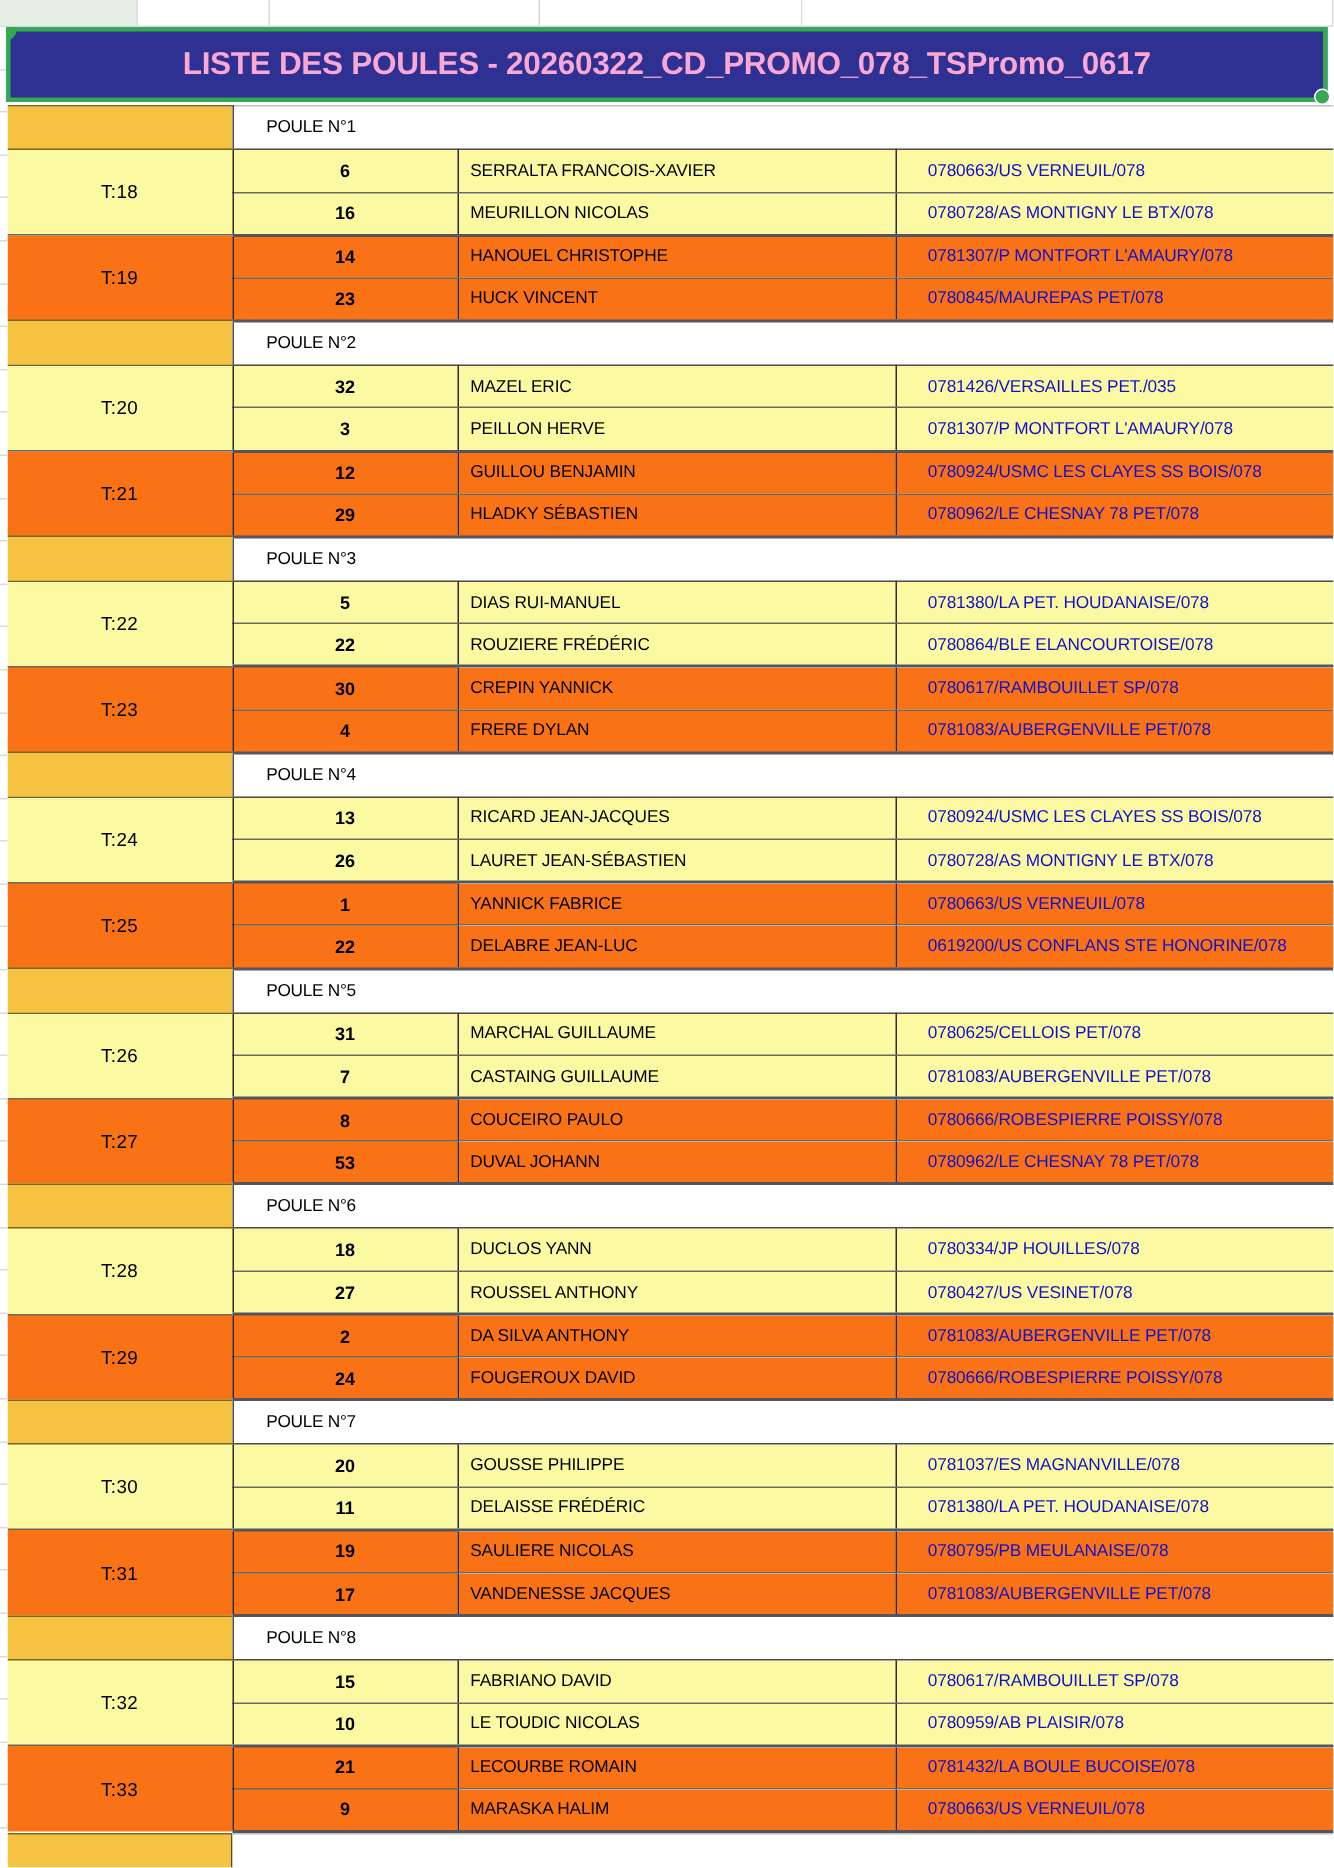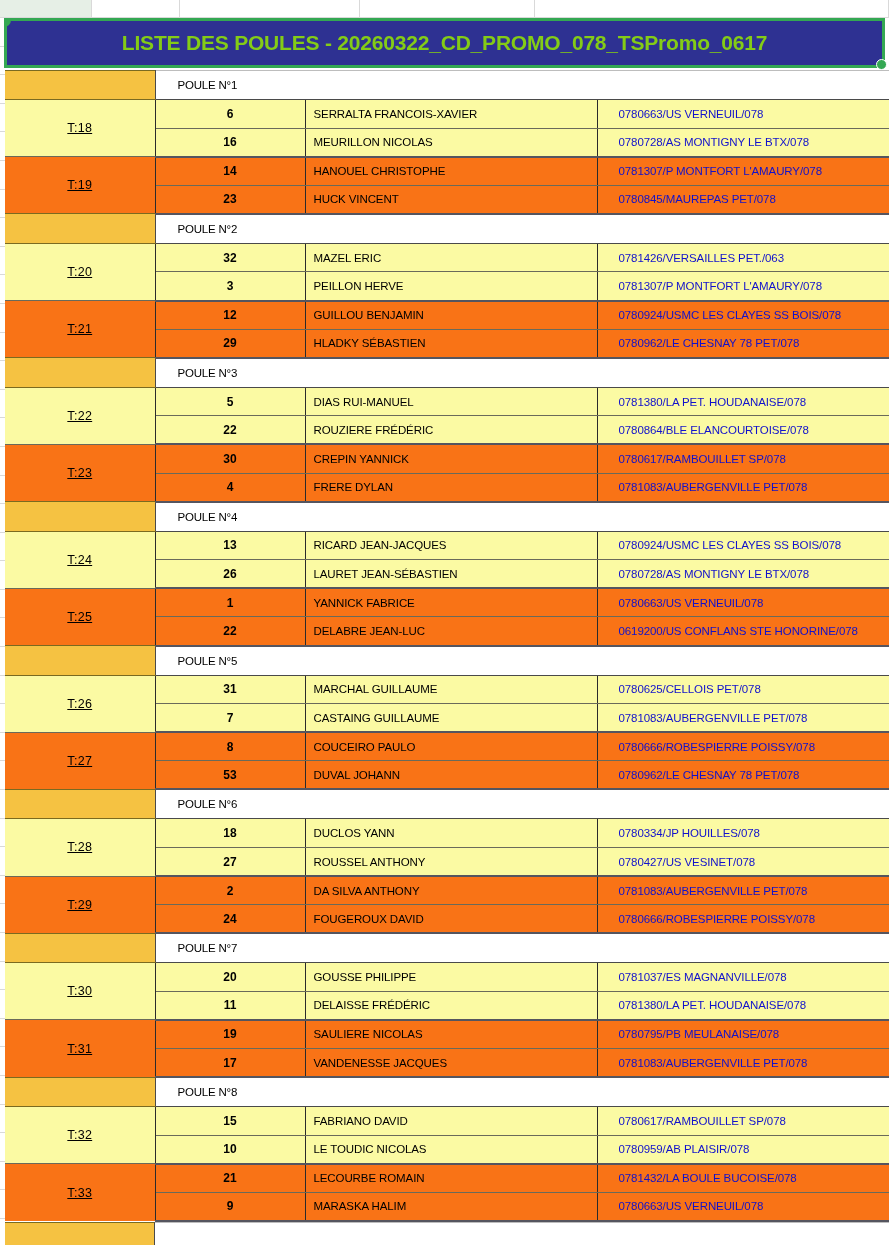--- a/index.html
+++ b/index.html
@@ -57,21 +57,21 @@
     height: 50px;
     box-sizing: border-box;
     background: #2e3192;
     border: 3px solid #34a853;
     display: flex;
     align-items: center;
     justify-content: center;
     z-index: 6;
   }
   #title-text {
-    color: #84cc16;
+    color: #f9a8d4;
     font-size: 21px;
     font-weight: bold;
     letter-spacing: -0.2px;
     white-space: nowrap;
   }
   #sel-handle {
     position: absolute;
     right: -5px;
     bottom: -5px;
     width: 9px;
@@ -169,21 +169,21 @@
 
   tr.prow.first td.terrain { border-bottom: none; }
 
   
   tr.prow.second td { border-bottom: 2px solid #55555f; }
 
   
   tr.prow.first td { border-top: 1px solid #6a6a5a; }
 
   
-  td.terrain { vertical-align: middle; text-decoration: underline; }
+  td.terrain { vertical-align: middle; }
 
   
   #trailing-row {
     position: absolute;
     left: 5px;
     top: 1222px;
     width: 884px;
     height: 23px;
     display: flex;
     z-index: 3;
@@ -300,21 +300,21 @@
         <td class="club">0780845/MAUREPAS PET/078</td>
       </tr>
       <tr class="poule-header">
         <td class="ph-left"></td>
         <td class="ph-title" colspan="3">POULE N°2</td>
       </tr>
       <tr class="prow team-a first">
         <td class="terrain" rowspan="2">T:20</td>
         <td class="num">32</td>
         <td class="pname">MAZEL ERIC</td>
-        <td class="club">0781426/VERSAILLES PET./063</td>
+        <td class="club">0781426/VERSAILLES PET./035</td>
       </tr>
       <tr class="prow team-a second">
         <td class="num">3</td>
         <td class="pname">PEILLON HERVE</td>
         <td class="club">0781307/P MONTFORT L'AMAURY/078</td>
       </tr>
       <tr class="prow team-b first">
         <td class="terrain" rowspan="2">T:21</td>
         <td class="num">12</td>
         <td class="pname">GUILLOU BENJAMIN</td>

